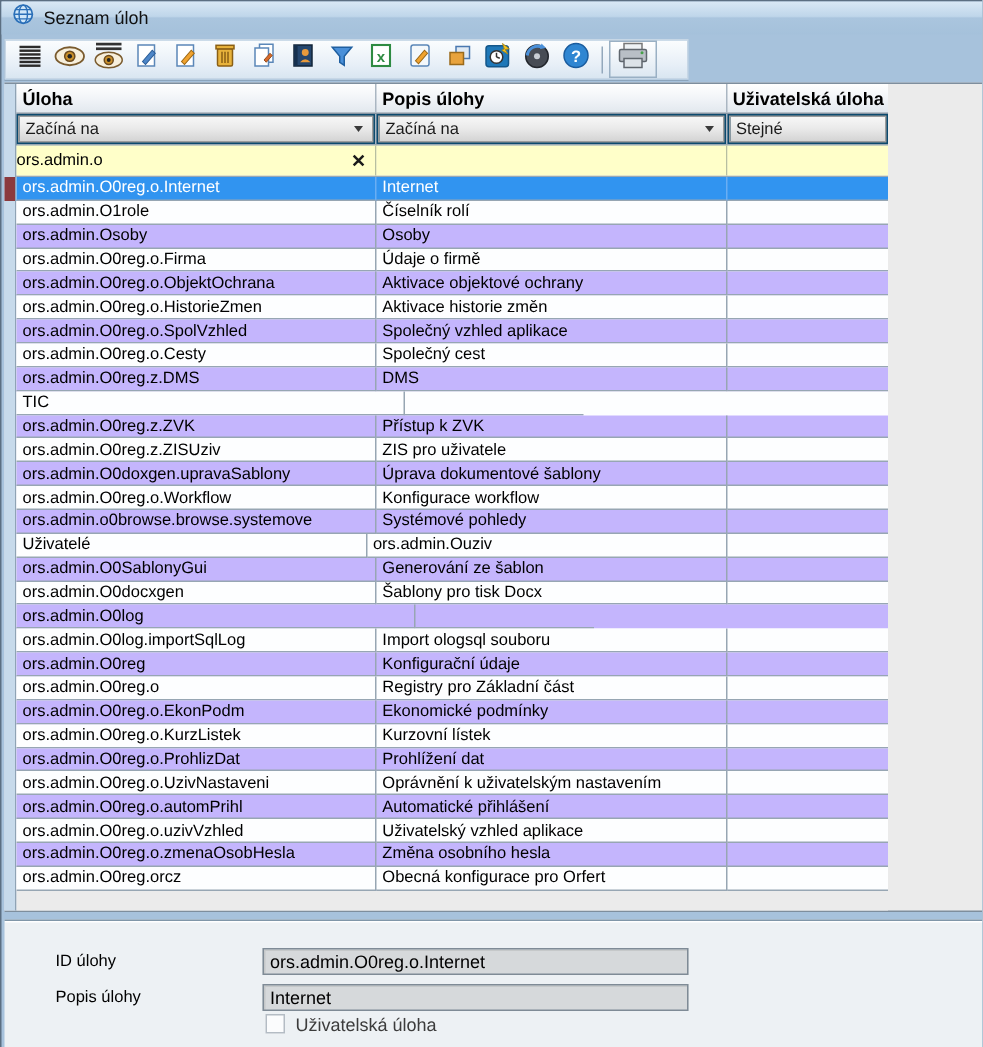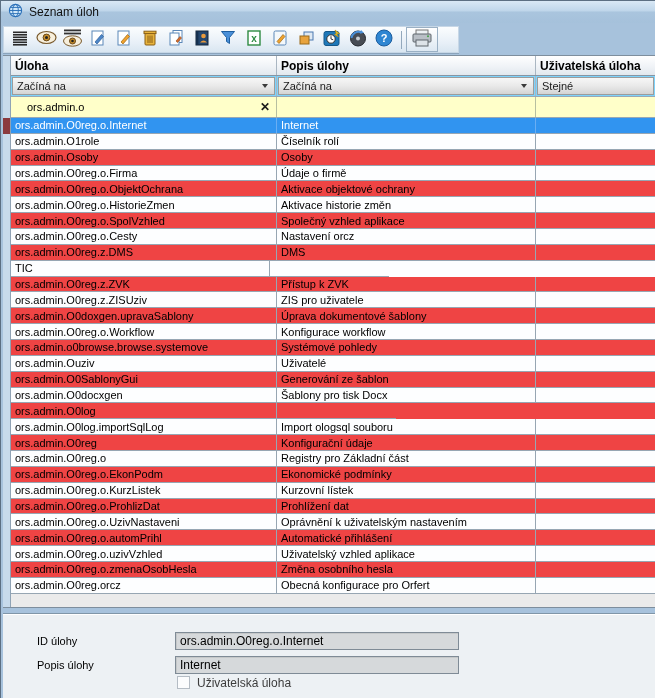--- a/index.html
+++ b/index.html
@@ -23,44 +23,44 @@
   .tb-btn{width:26px;height:24px;display:flex;align-items:center;justify-content:center;cursor:default;}
   .tb-sep{width:1px;height:18px;background:#93a8bc;margin:0 4px;}
   .tb-btn.print{width:32px;height:25px;border:1px solid #9ab0c4;background:linear-gradient(#ffffff,#dde8f2);}
 
   
   .grid{position:absolute;top:55px;left:3px;width:652px;height:553px;
         border-top:1px solid #7e8e9d;border-bottom:1px solid #7e8e9d;background:#ebebeb;}
   .gutter{position:absolute;top:0;left:0;width:8px;height:100%;
           background:#c7daeb;border-right:1px solid #8fa3b5;}
   .row-indicator{position:absolute;left:0;width:7px;height:16px;background:#8b3a3e;}
-  .grid-main{position:absolute;top:0;left:8px;width:644px;height:100%;display:flex;flex-direction:column;}
+  .grid-main{position:absolute;top:0;left:8px;width:581px;height:100%;display:flex;flex-direction:column;}
 
   .hdr{display:flex;height:20px;background:linear-gradient(#ffffff,#f0f3f7 55%,#e2e8ee);
        border-bottom:1px solid #8795a3;}
   .hdr .cell{font-size:12px;font-weight:bold;color:#000;display:flex;align-items:center;
              padding-left:4px;border-right:1px solid #aab6c2;}
 
-  .filterrow{display:flex;height:21px;background:#7dd3fc;border-bottom:1px solid #9aa8b4;}
+  .filterrow{display:flex;height:21px;background:#0c4a6e;border-bottom:1px solid #9aa8b4;}
   .filterrow .fcell{padding:1px;border-right:1px solid #aab6c2;display:flex;}
   .combo{flex:1;display:flex;align-items:center;padding-left:4px;
          background:linear-gradient(#f7f7f7,#e9e9e9 50%,#d4d4d4);
          border:1px solid #9c9c9c;font-size:11px;color:#1a1a1a;}
   .combo .arrow{margin-left:auto;margin-right:6px;width:0;height:0;
          border-left:3.5px solid transparent;border-right:3.5px solid transparent;
          border-top:4.5px solid #3a3a3a;}
 
   .searchrow{display:flex;height:21px;border-bottom:1px solid #9aa8b4;}
   .searchrow .scell{background:#ffffc9;border-right:1px solid #b7bfa0;position:relative;
-                    display:flex;align-items:center;padding-left:16px;font-size:11px;color:#000;}
+                    display:flex;align-items:center;padding-left:0;font-size:11px;color:#000;}
   .clear-x{position:absolute;right:6px;font-size:12px;font-weight:bold;color:#1a1a1a;cursor:default;}
 
   .rows{display:flex;flex-direction:column;height:476px;background:#fff;}
   .row{flex:1;display:flex;background:#fdfeff;}
-  .row.alt{background:#ef4444;}
+  .row.alt{background:#c4b5fd;}
   .row.selected{background:#3194f0;}
   .row.selected .cell{color:#fff;border-right-color:#6aaef3;}
   .row .cell{font-size:11px;color:#000;display:flex;align-items:center;padding-left:4px;
              border-right:1px solid #97a6b3;border-bottom:1px solid #97a6b3;
              white-space:nowrap;overflow:hidden;}
   .c1{width:266px;} .c2{width:259px;} .c3{width:119px;border-right:none !important;}
   .empty-strip{flex:1;background:#ebebeb;}
 
   
   .details{position:absolute;top:613px;left:3px;width:652px;height:85px;background:#edf1f4;
@@ -283,21 +283,21 @@
             <div class="cell c2">Aktivace historie změn</div>
             <div class="cell c3"></div>
           </div>
           <div class="row alt">
             <div class="cell c1">ors.admin.O0reg.o.SpolVzhled</div>
             <div class="cell c2">Společný vzhled aplikace</div>
             <div class="cell c3"></div>
           </div>
           <div class="row">
             <div class="cell c1">ors.admin.O0reg.o.Cesty</div>
-            <div class="cell c2">Nastavení orcz</div>
+            <div class="cell c2">Společný cest</div>
             <div class="cell c3"></div>
           </div>
           <div class="row alt">
             <div class="cell c1">ors.admin.O0reg.z.DMS</div>
             <div class="cell c2">DMS</div>
             <div class="cell c3"></div>
           </div>
           <div class="row">
             <div class="cell c2">TIC</div>
             <div class="cell c3"></div>
@@ -321,22 +321,22 @@
             <div class="cell c1">ors.admin.O0reg.o.Workflow</div>
             <div class="cell c2">Konfigurace workflow</div>
             <div class="cell c3"></div>
           </div>
           <div class="row alt">
             <div class="cell c1">ors.admin.o0browse.browse.systemove</div>
             <div class="cell c2">Systémové pohledy</div>
             <div class="cell c3"></div>
           </div>
           <div class="row">
+            <div class="cell c2">Uživatelé</div>
             <div class="cell c1">ors.admin.Ouziv</div>
-            <div class="cell c2">Uživatelé</div>
             <div class="cell c3"></div>
           </div>
           <div class="row alt">
             <div class="cell c1">ors.admin.O0SablonyGui</div>
             <div class="cell c2">Generování ze šablon</div>
             <div class="cell c3"></div>
           </div>
           <div class="row">
             <div class="cell c1">ors.admin.O0docxgen</div>
             <div class="cell c2">Šablony pro tisk Docx</div>

